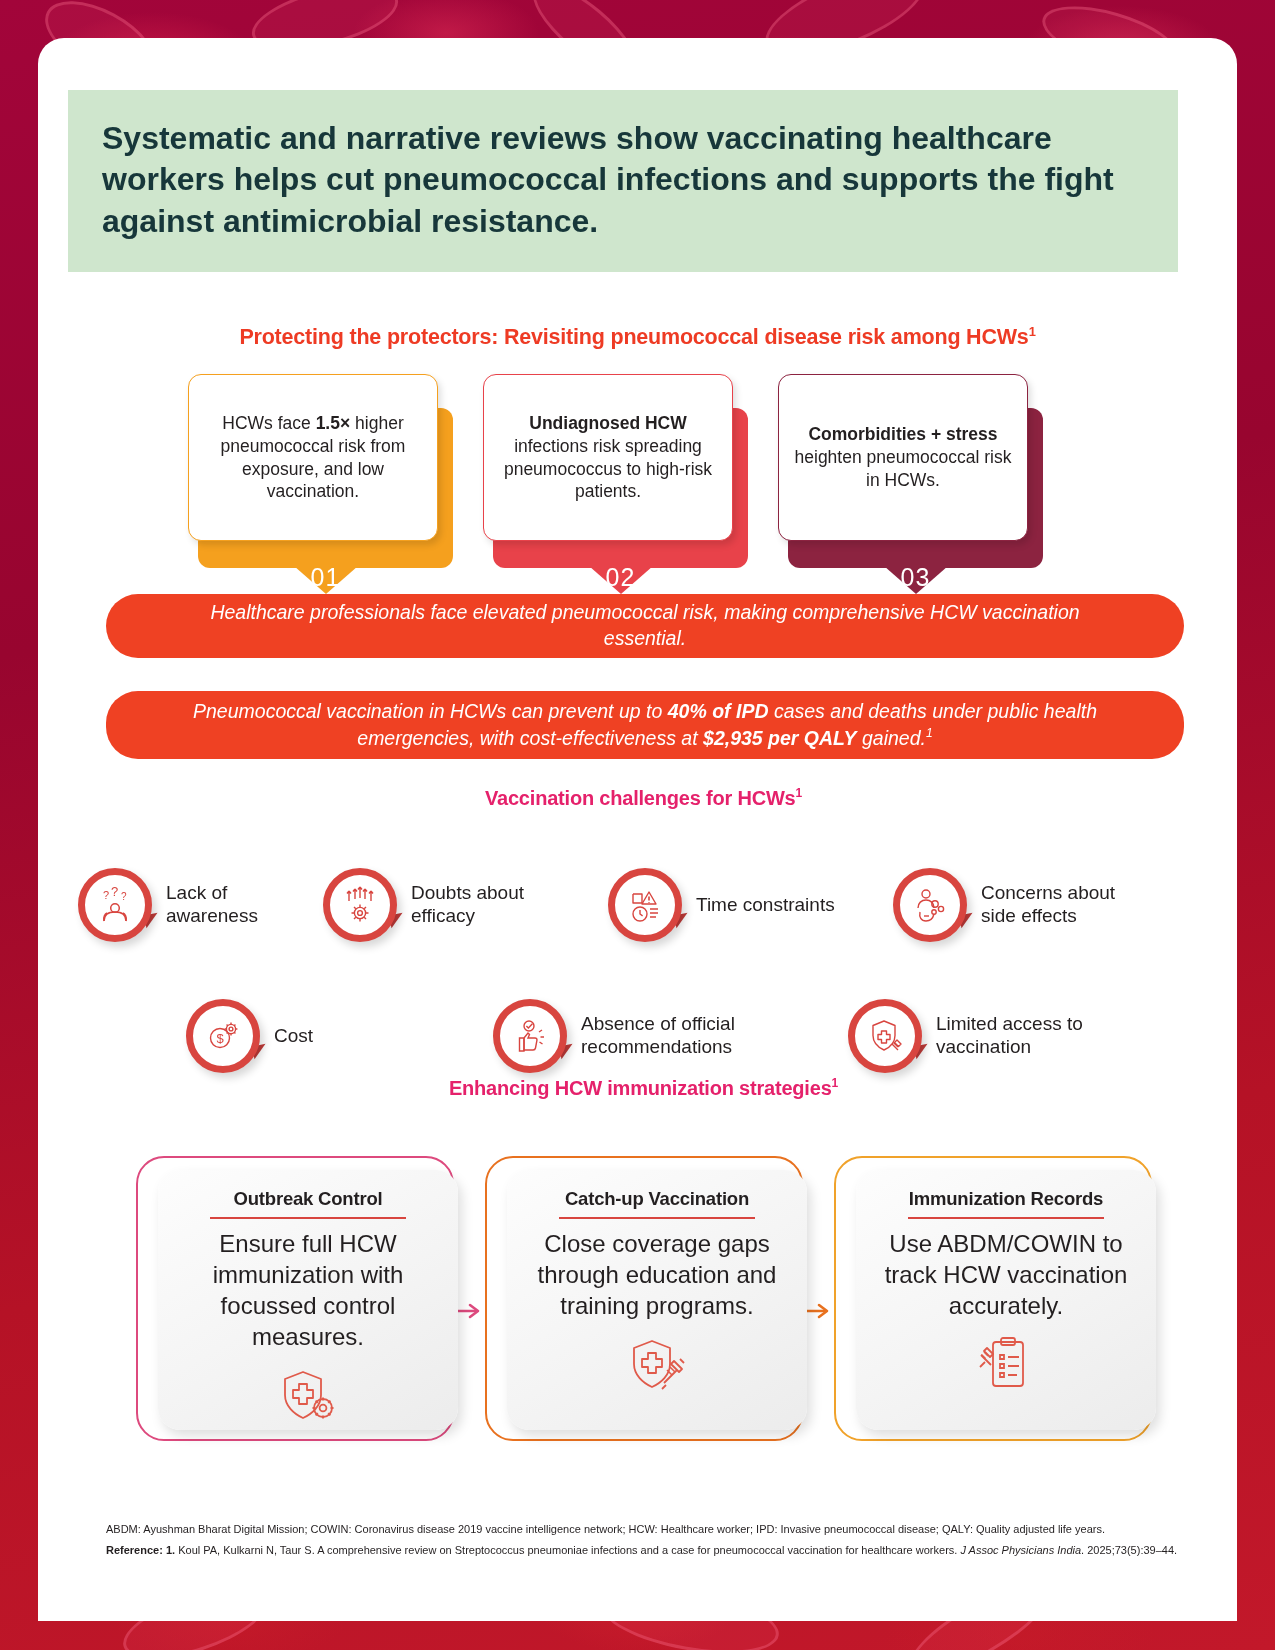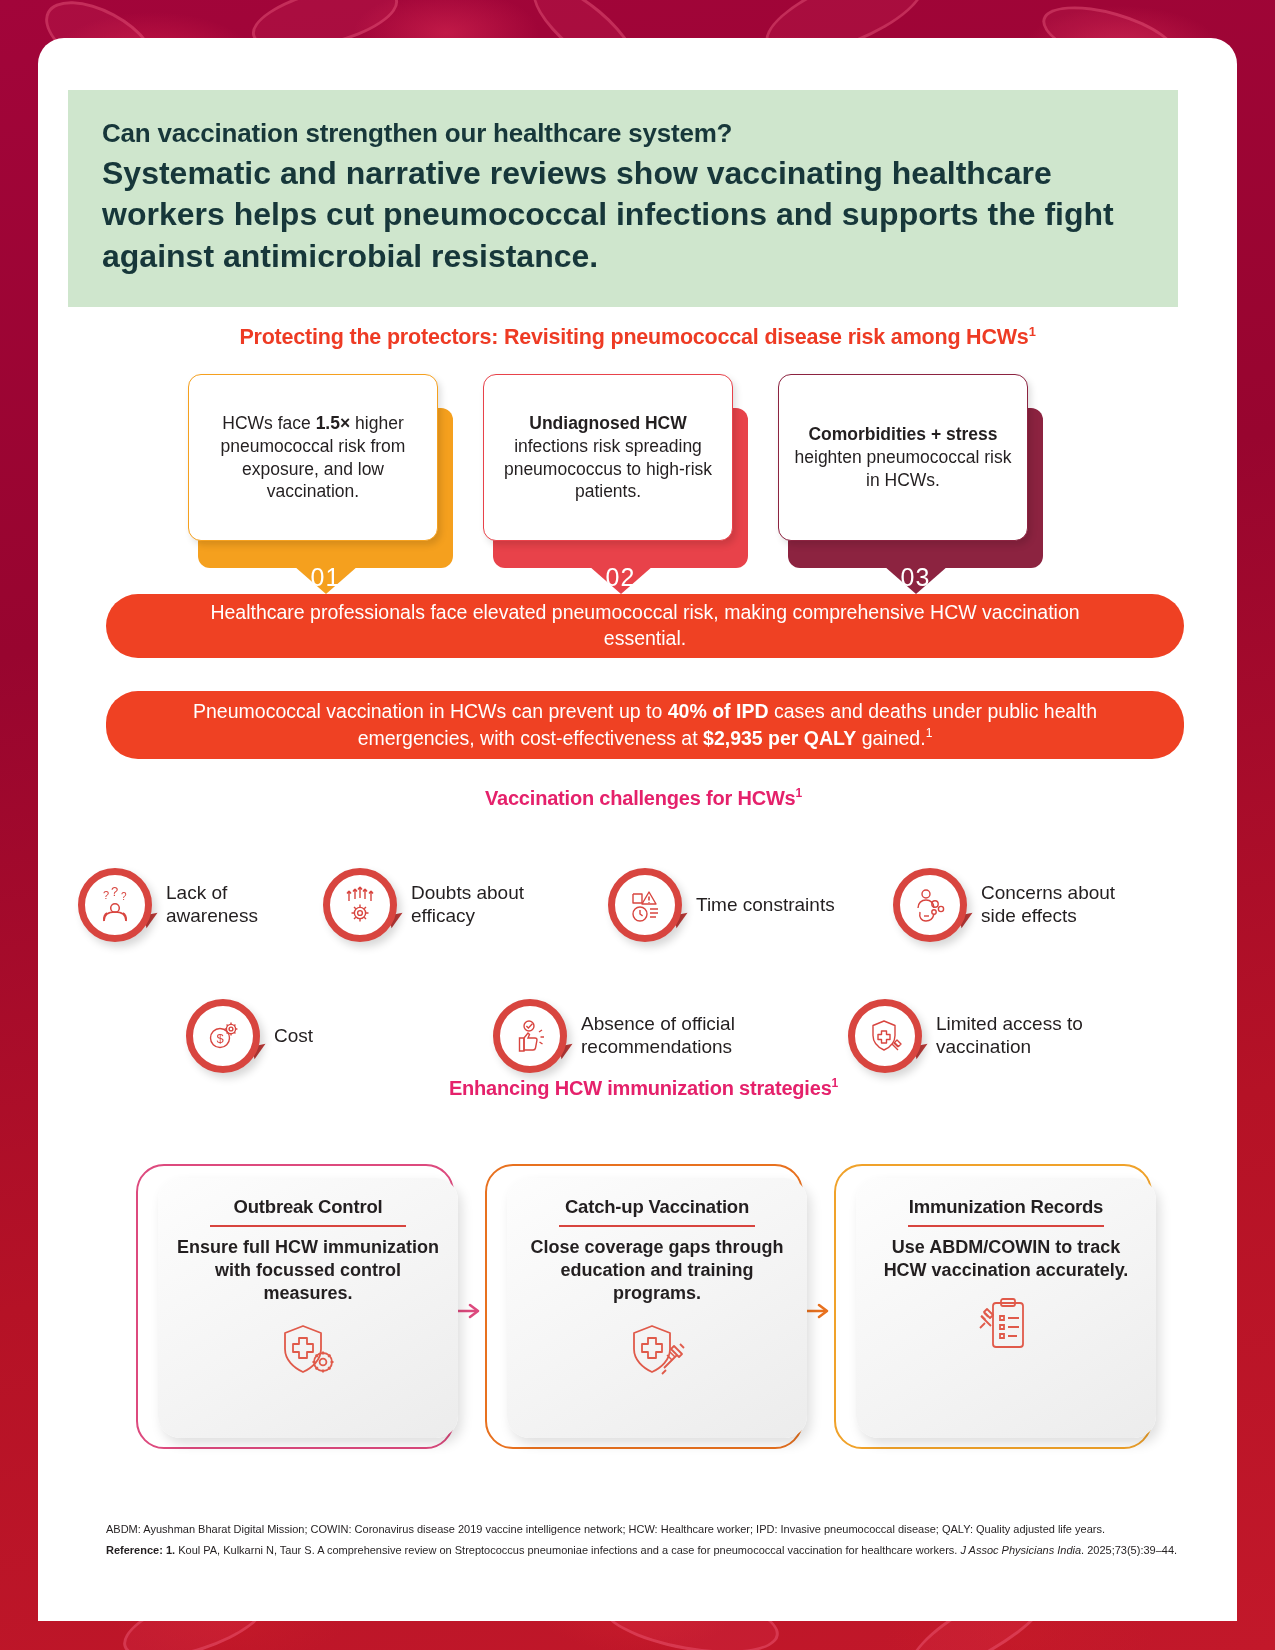--- a/index.html
+++ b/index.html
@@ -166,20 +166,21 @@
     display: flex;
     align-items: center;
     justify-content: center;
     text-align: center;
     padding: 14px 70px;
   }
   .banner-text {
     font-size: 19.5px;
     line-height: 1.33;
     font-weight: 300;
+    font-style: italic;
   }
   .banner-text b { font-weight: bold; }
   .banner-text sup { font-size: 62%; }
 
   
   .chal-wrap { position: absolute; left: 0; top: 830px; width: 1275px; }
   .chal {
     position: absolute;
     display: flex;
     align-items: center;
@@ -211,21 +212,21 @@
     color: #231f20;
     font-weight: 300;
     margin-left: 14px;
     white-space: pre-line;
   }
 
   
   .strat-wrap { position: absolute; left: 0; top: 1118px; width: 1275px; height: 300px; }
   .strat {
     position: absolute;
-    top: 8px;
+    top: 0;
     width: 342px;
     height: 280px;
   }
   .strat.s0 { left: 98px; }
   .strat.s1 { left: 447px; }
   .strat.s2 { left: 796px; }
   .strat-outline {
     position: absolute;
     left: 0; top: 0;
     width: 318px; height: 285px;
@@ -247,24 +248,24 @@
     font-weight: bold;
     color: #231f20;
     letter-spacing: -0.2px;
   }
   .strat-rule {
     width: 196px; height: 1.6px;
     background: #d8453f;
     margin: 7px auto 9px auto;
   }
   .strat-desc {
-    font-size: 18px;
+    font-size: 24px;
     line-height: 1.30;
     color: #231f20;
-    font-weight: 700;
+    font-weight: 400;
   }
   .strat-icon {
     margin-top: 12px;
     display: flex;
     justify-content: center;
   }
 
   
   .conn { position: absolute; }
 
@@ -292,21 +293,20 @@
   <div class="bg-cell" style="left:760px; top:-18px; width:170px; height:62px;  transform:rotate(-22deg);"></div>
   <div class="bg-cell" style="left:1040px;top:12px;  width:140px; height:52px;  transform:rotate(16deg);"></div>
   <div class="bg-cell" style="left:120px; top:1596px;width:150px; height:55px;  transform:rotate(-18deg);"></div>
   <div class="bg-cell" style="left:600px; top:1590px;width:180px; height:60px;  transform:rotate(10deg);"></div>
   <div class="bg-cell" style="left:900px; top:1604px;width:160px; height:50px;  transform:rotate(-30deg);"></div>
 </div>
 
 <div class="page-card">
 
   <div class="header-band">
-    <div class="header-q">Can vaccination strengthen our healthcare system?</div>
     <div class="header-body">Systematic and narrative reviews show vaccinating healthcare workers helps cut pneumococcal infections and supports the fight against antimicrobial resistance.</div>
   </div>
 
   <div class="sec-title title-red" style="top:286px;">
     <span>Protecting the protectors: Revisiting pneumococcal disease risk among HCWs</span><sup>1</sup>
   </div>
 
   <div class="risk-row">
 
     <div class="risk-item i0">

